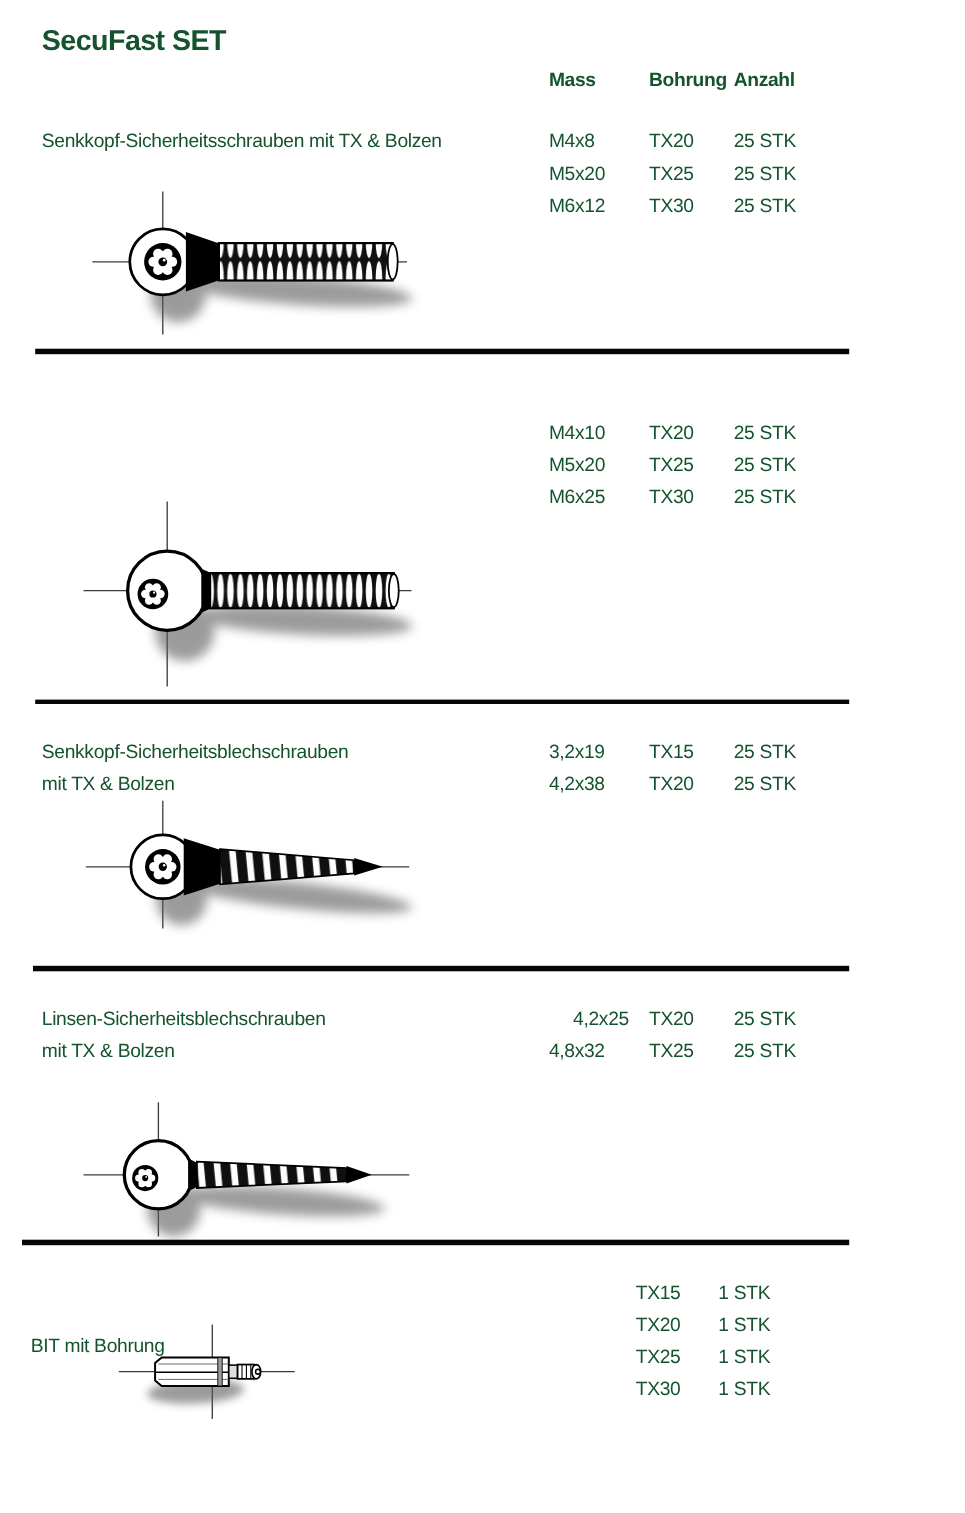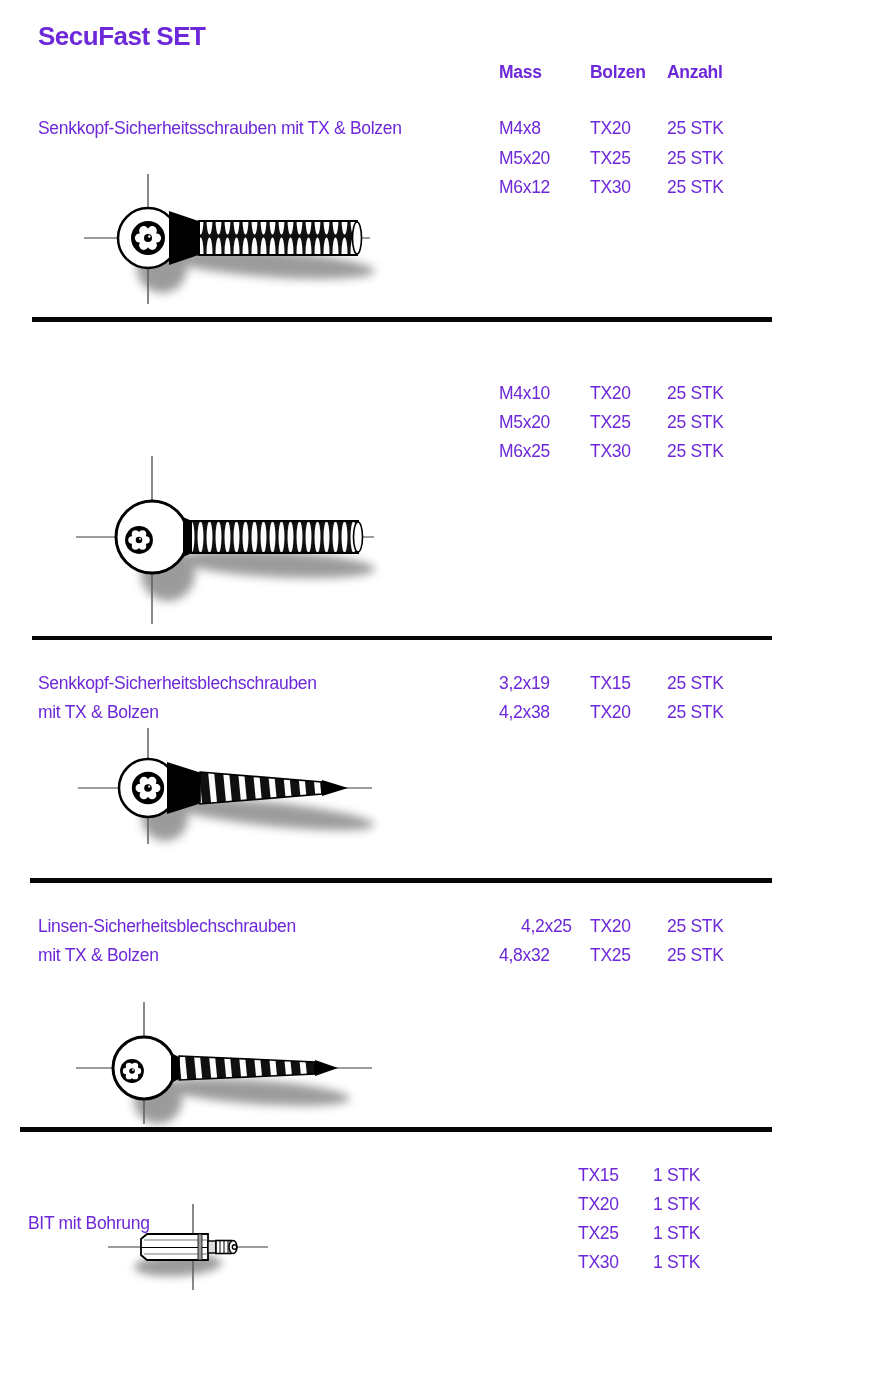--- a/index.html
+++ b/index.html
@@ -1,32 +1,32 @@
 <!DOCTYPE html>
 <html><head>
 <meta charset="utf-8">
 <style>
   html,body{margin:0;padding:0;background:#fff;}
   .page{position:relative;width:849px;height:1375px;background:#fff;overflow:hidden;
-        font-family:"Liberation Sans",sans-serif;color:#6d28d9;border-radius:31px;}
+        font-family:"Liberation Sans",sans-serif;color:#14532d;border-radius:31px;}
   .t{position:absolute;font-size:17.5px;line-height:19px;white-space:nowrap;letter-spacing:-0.3px;}
   .b{font-weight:bold;}
   .title{position:absolute;font-size:26px;font-weight:bold;letter-spacing:-0.5px;white-space:nowrap;}
   .rule{position:absolute;background:#060606;}
   .fig{position:absolute;}
 </style>
 </head>
 <body>
 
 <div class="page">
 
   <div class="title" style="left:38px;top:21px">SecuFast SET</div>
 
   <div class="t b" style="left:499px;top:63px">Mass</div>
-  <div class="t b" style="left:590px;top:63px">Bolzen</div>
+  <div class="t b" style="left:590px;top:63px">Bohrung</div>
   <div class="t b" style="left:667px;top:63px">Anzahl</div>
 
   <div class="t" style="left:38px;top:119px">Senkkopf-Sicherheitsschrauben mit TX &amp; Bolzen</div>
   <div class="t" style="left:499px;top:119px">M4x8</div>
   <div class="t" style="left:590px;top:119px">TX20</div>
   <div class="t" style="left:667px;top:119px">25 STK</div>
   <div class="t" style="left:499px;top:149px">M5x20</div>
   <div class="t" style="left:590px;top:149px">TX25</div>
   <div class="t" style="left:667px;top:149px">25 STK</div>
   <div class="t" style="left:499px;top:178px">M6x12</div>

